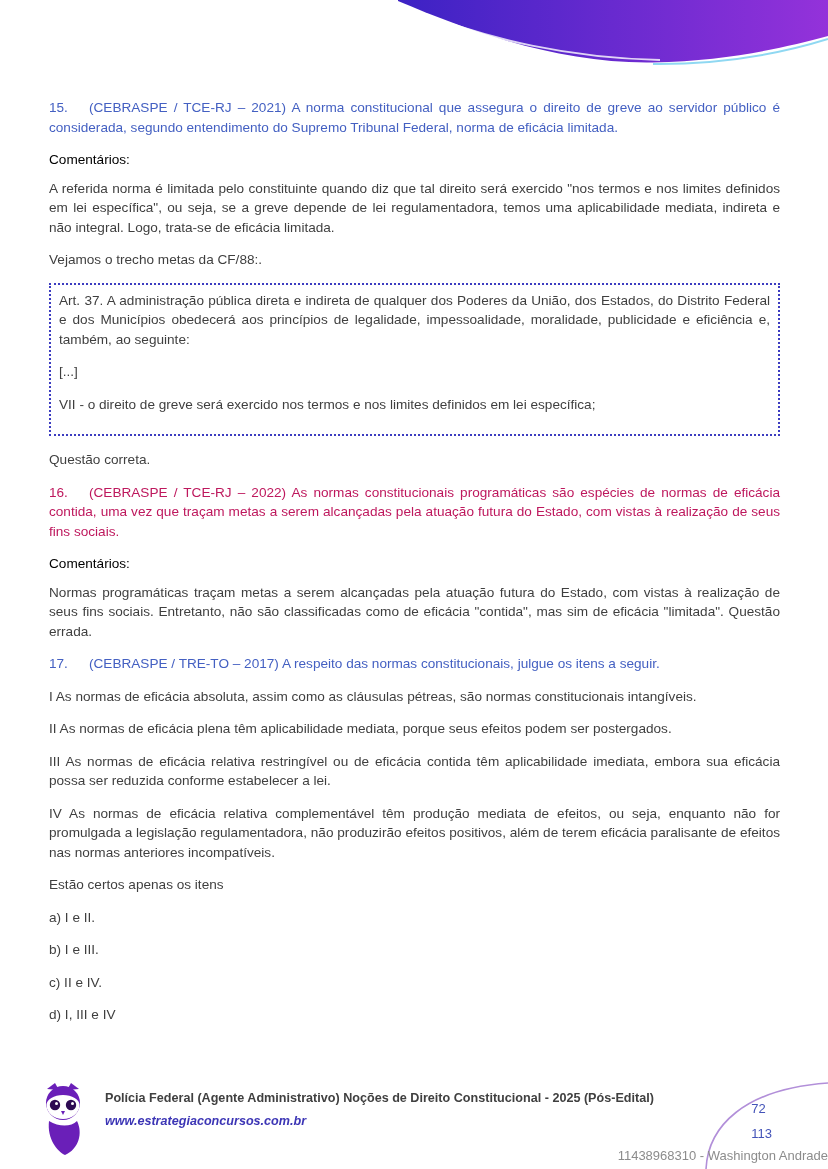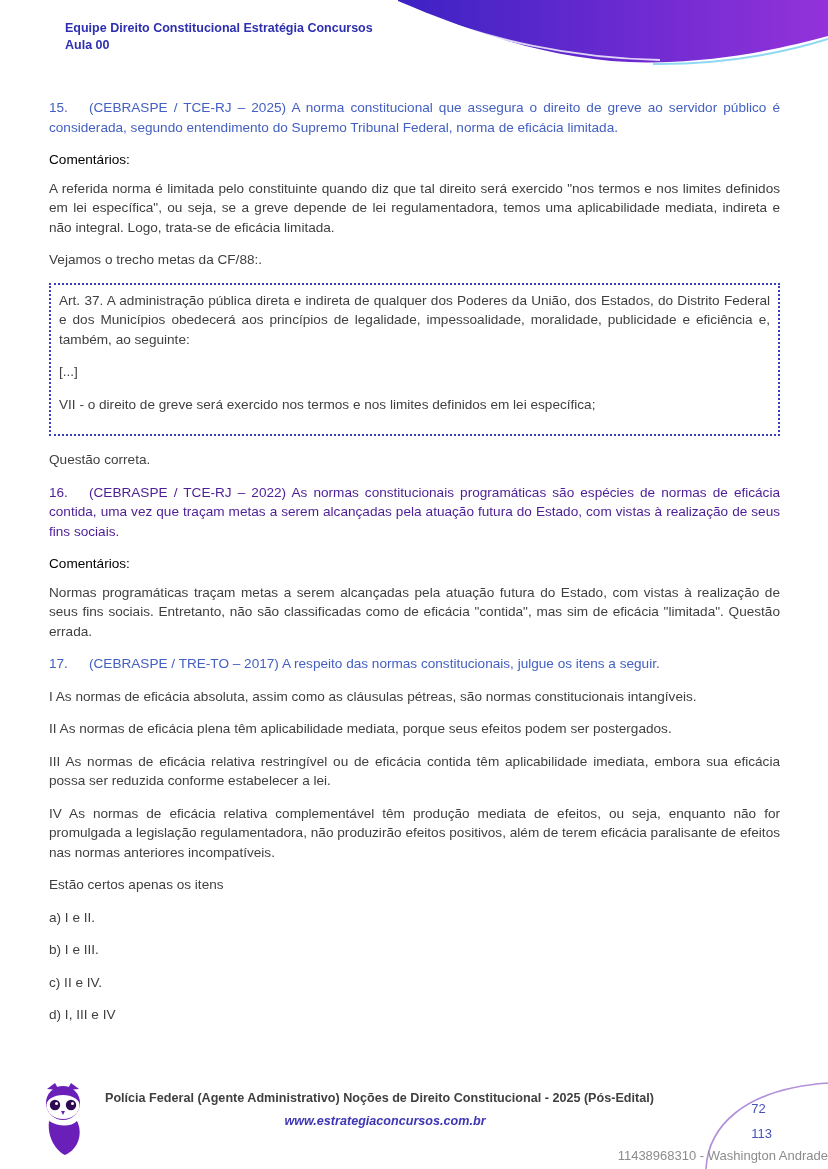--- a/index.html
+++ b/index.html
@@ -17,39 +17,39 @@
   .wave-svg { position: absolute; top: 0; right: 0; display: block; }
   .header-text {
     position: absolute; top: 20px; left: 65px;
     font-size: 12.5px; font-weight: bold; color: #2d2fb0; line-height: 17px;
   }
 
   
   .content { padding: 6px 48px 0 49px; color: #3f3f3f; font-size: 13.6px; }
   .para { text-align: justify; line-height: 19.5px; margin-bottom: 13px; }
   .q-blue   { color: #4460c2; }
-  .q-purple { color: #4c1d95; }
+  .q-purple { color: #be185d; }
   .q-num { display: inline-block; min-width: 40px; }
   .comments-label { color: #000000; margin-bottom: 9px; }
   .law-box {
     border: 2px dotted #3c3cc0;
     padding: 6px 8px 8px 8px;
     margin: 2px 0 14px 0;
   }
   .law-box .para:last-child { margin-bottom: 12px; }
 
   
   .page-footer {
     position: absolute; left: 0; right: 0; bottom: 0; height: 92px;
   }
   .footer-curve { position: absolute; right: 0; bottom: 0; }
   .footer-logo { position: absolute; left: 33px; bottom: 14px; }
   .footer-mid { position: absolute; left: 105px; top: 14px; width: 560px; }
   .footer-course { font-size: 12.6px; font-weight: bold; color: #404040; margin-bottom: 9px; }
-  .footer-site { font-size: 12.6px; font-weight: bold; font-style: italic; color: #3c35b5; text-align: center; }
+  .footer-site { font-size: 12.6px; font-weight: bold; font-style: italic; color: #3c35b5; }
   .footer-watermark {
     position: absolute; left: 0; right: 0; bottom: 6px;
     text-align: right; font-size: 13px; color: #8c8c8c;
   }
   .footer-pages {
     position: absolute; right: 56px; top: 12px;
     text-align: left; font-size: 13px; color: #4353b8; line-height: 25px; margin-top: 7px;
   }
 </style>
 </head>
@@ -60,29 +60,25 @@
     <defs>
       <linearGradient id="waveGrad" x1="0" y1="0" x2="1" y2="0">
         <stop offset="0" stop-color="#3c22c4"></stop>
         <stop offset="1" stop-color="#9432da"></stop>
       </linearGradient>
     </defs>
     <path d="M0,0 H430 V36 C385,48 330,61 255,62.5 C165,64 78,34 0,1 Z" fill="url(#waveGrad)"></path>
     <path d="M0,5 C95,42 175,58 262,60" fill="none" stroke="#ffffff" stroke-opacity="0.8" stroke-width="2"></path>
     <path d="M255,64 C325,64.5 385,53 430,39" fill="none" stroke="#8fd8f2" stroke-width="2"></path>
   </svg>
-  <div class="header-text">
-    <div>Equipe Direito Constitucional Estratégia Concursos</div>
-    <div>Aula 00</div>
-  </div>
 </div>
 
 <div class="content">
 
-  <p class="para q-blue"><span class="q-num">15.</span><span>(CEBRASPE / TCE-RJ – 2025) A norma constitucional que assegura o direito de greve ao servidor público é considerada, segundo entendimento do Supremo Tribunal Federal, norma de eficácia limitada.</span></p>
+  <p class="para q-blue"><span class="q-num">15.</span><span>(CEBRASPE / TCE-RJ – 2021) A norma constitucional que assegura o direito de greve ao servidor público é considerada, segundo entendimento do Supremo Tribunal Federal, norma de eficácia limitada.</span></p>
 
   <p class="para comments-label">Comentários:</p>
 
   <p class="para">A referida norma é limitada pelo constituinte quando diz que tal direito será exercido "nos termos e nos limites definidos em lei específica", ou seja, se a greve depende de lei regulamentadora, temos uma aplicabilidade mediata, indireta e não integral. Logo, trata-se de eficácia limitada.</p>
 
   <p class="para">Vejamos o trecho metas da CF/88:.</p>
 
   <div class="law-box">
     <p class="para">Art. 37. A administração pública direta e indireta de qualquer dos Poderes da União, dos Estados, do Distrito Federal e dos Municípios obedecerá aos princípios de legalidade, impessoalidade, moralidade, publicidade e eficiência e, também, ao seguinte:</p>
     <p class="para">[...]</p>

